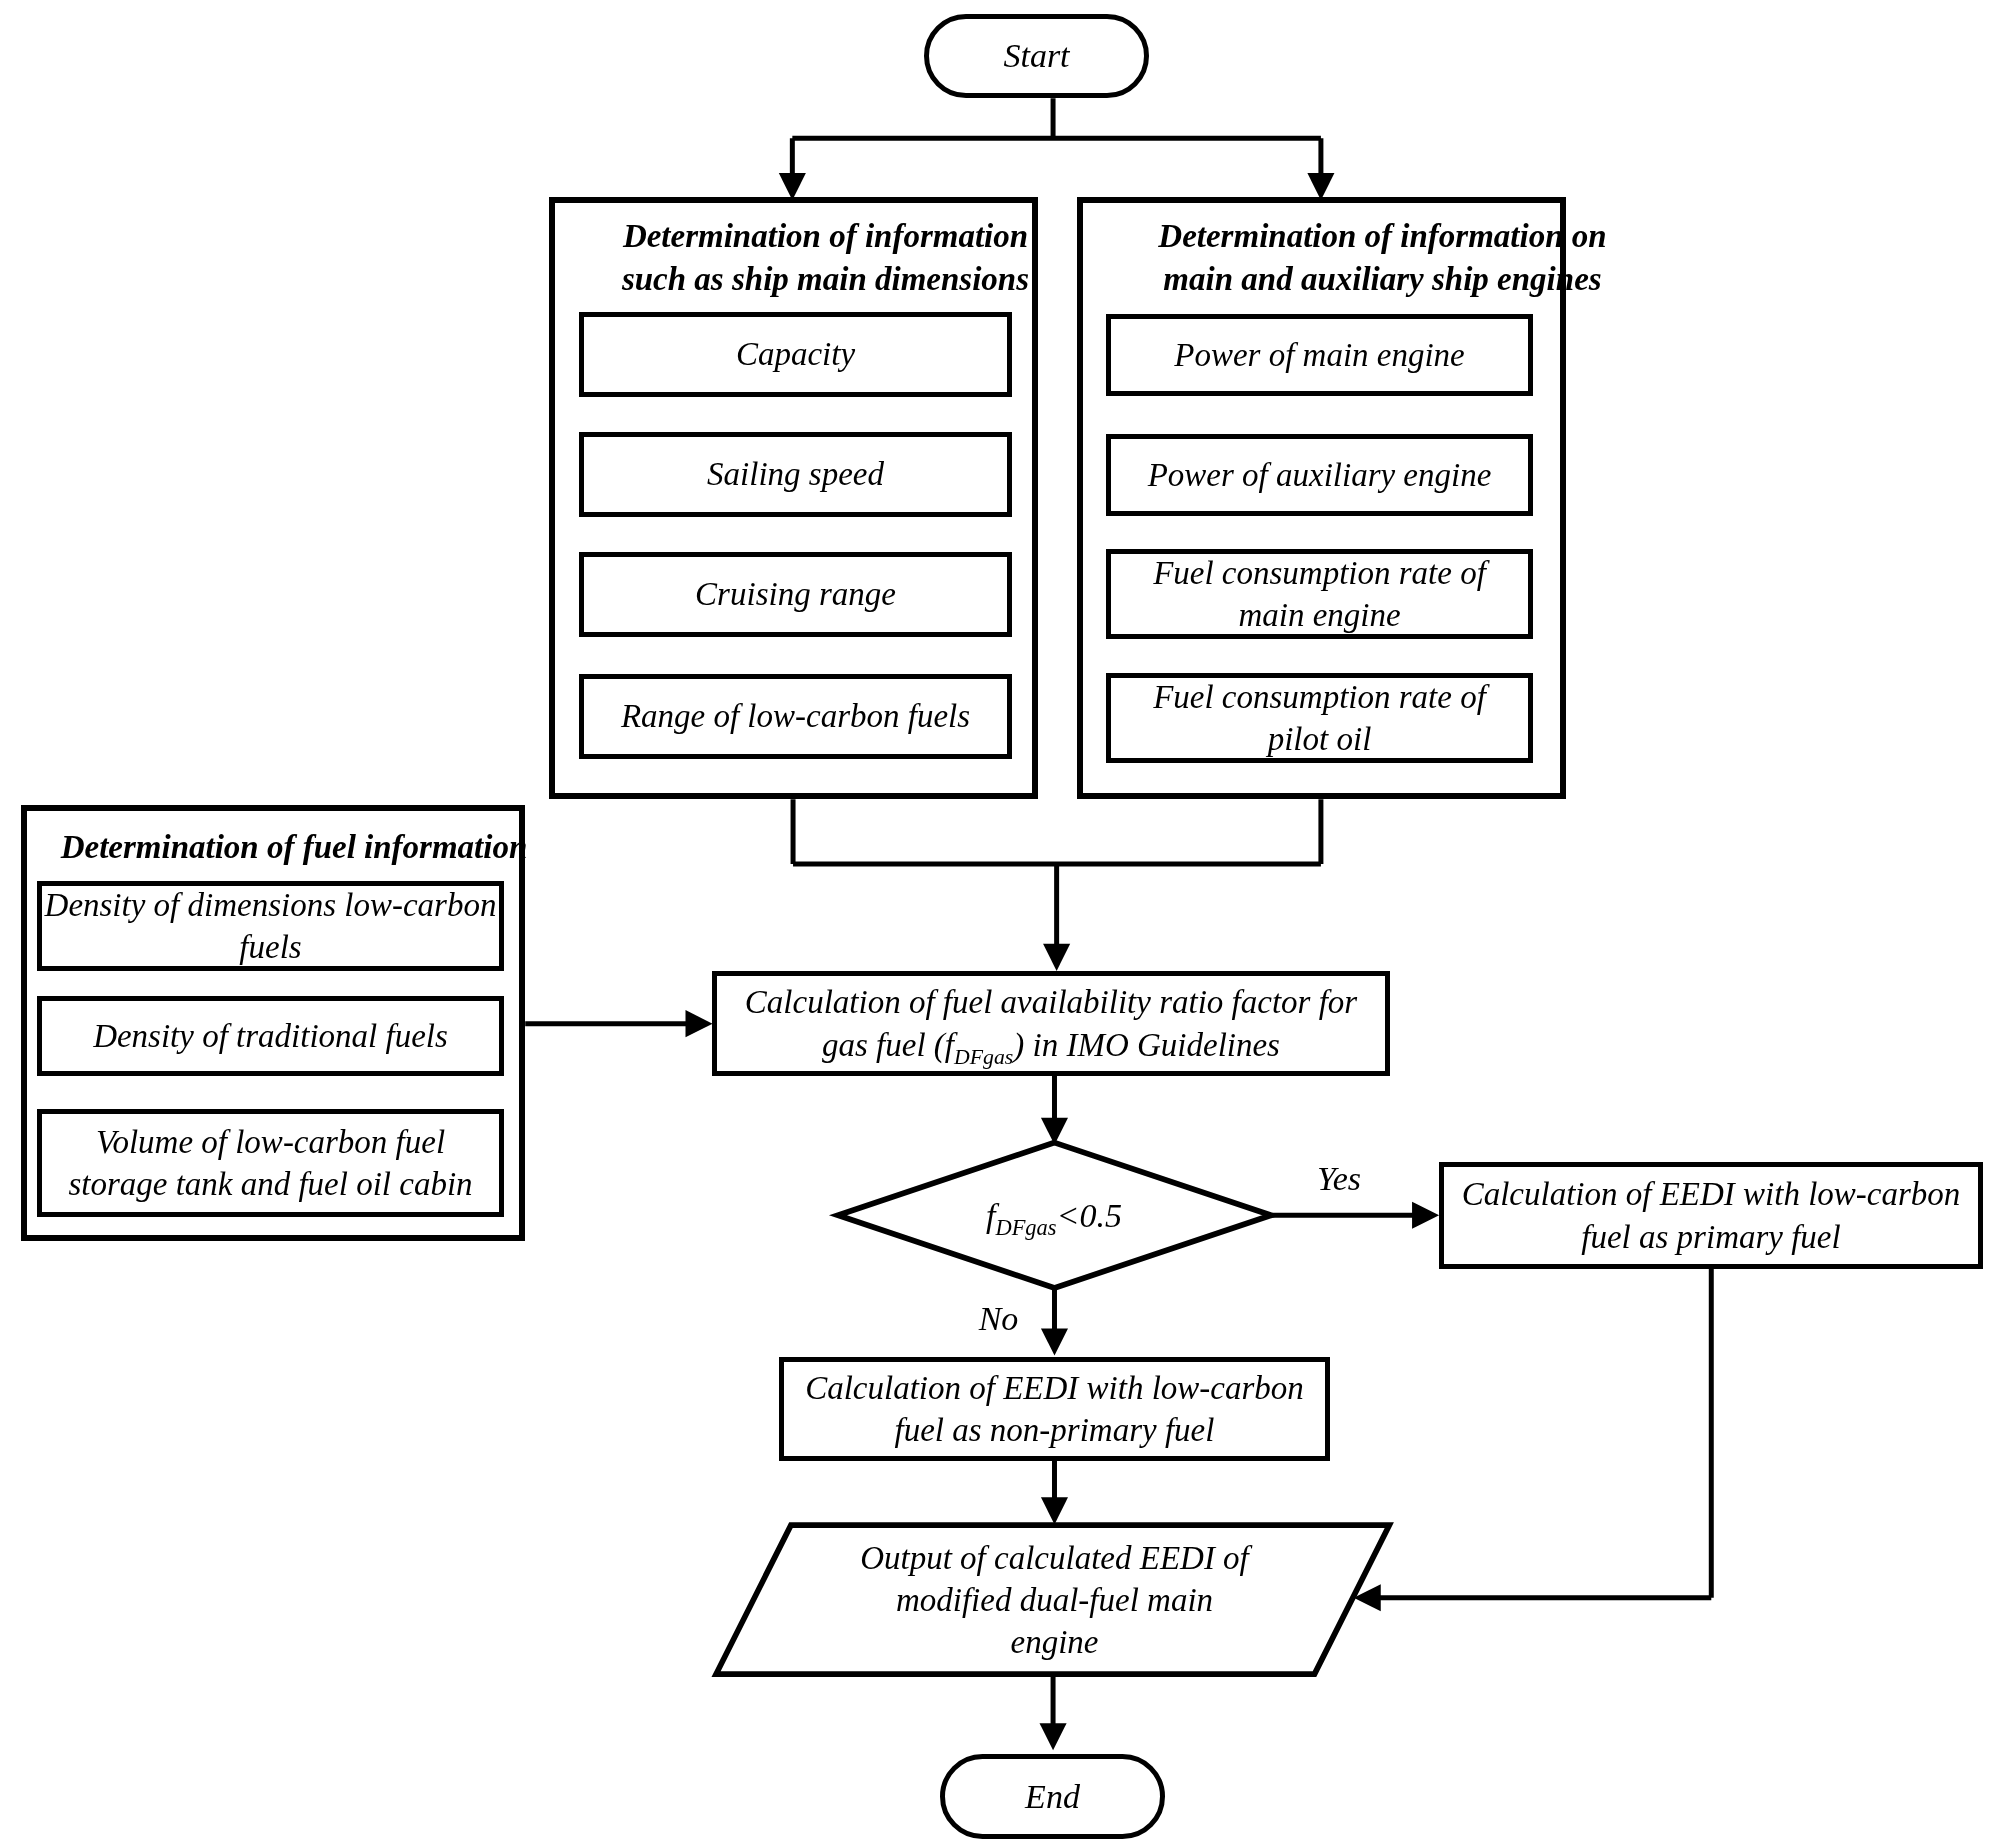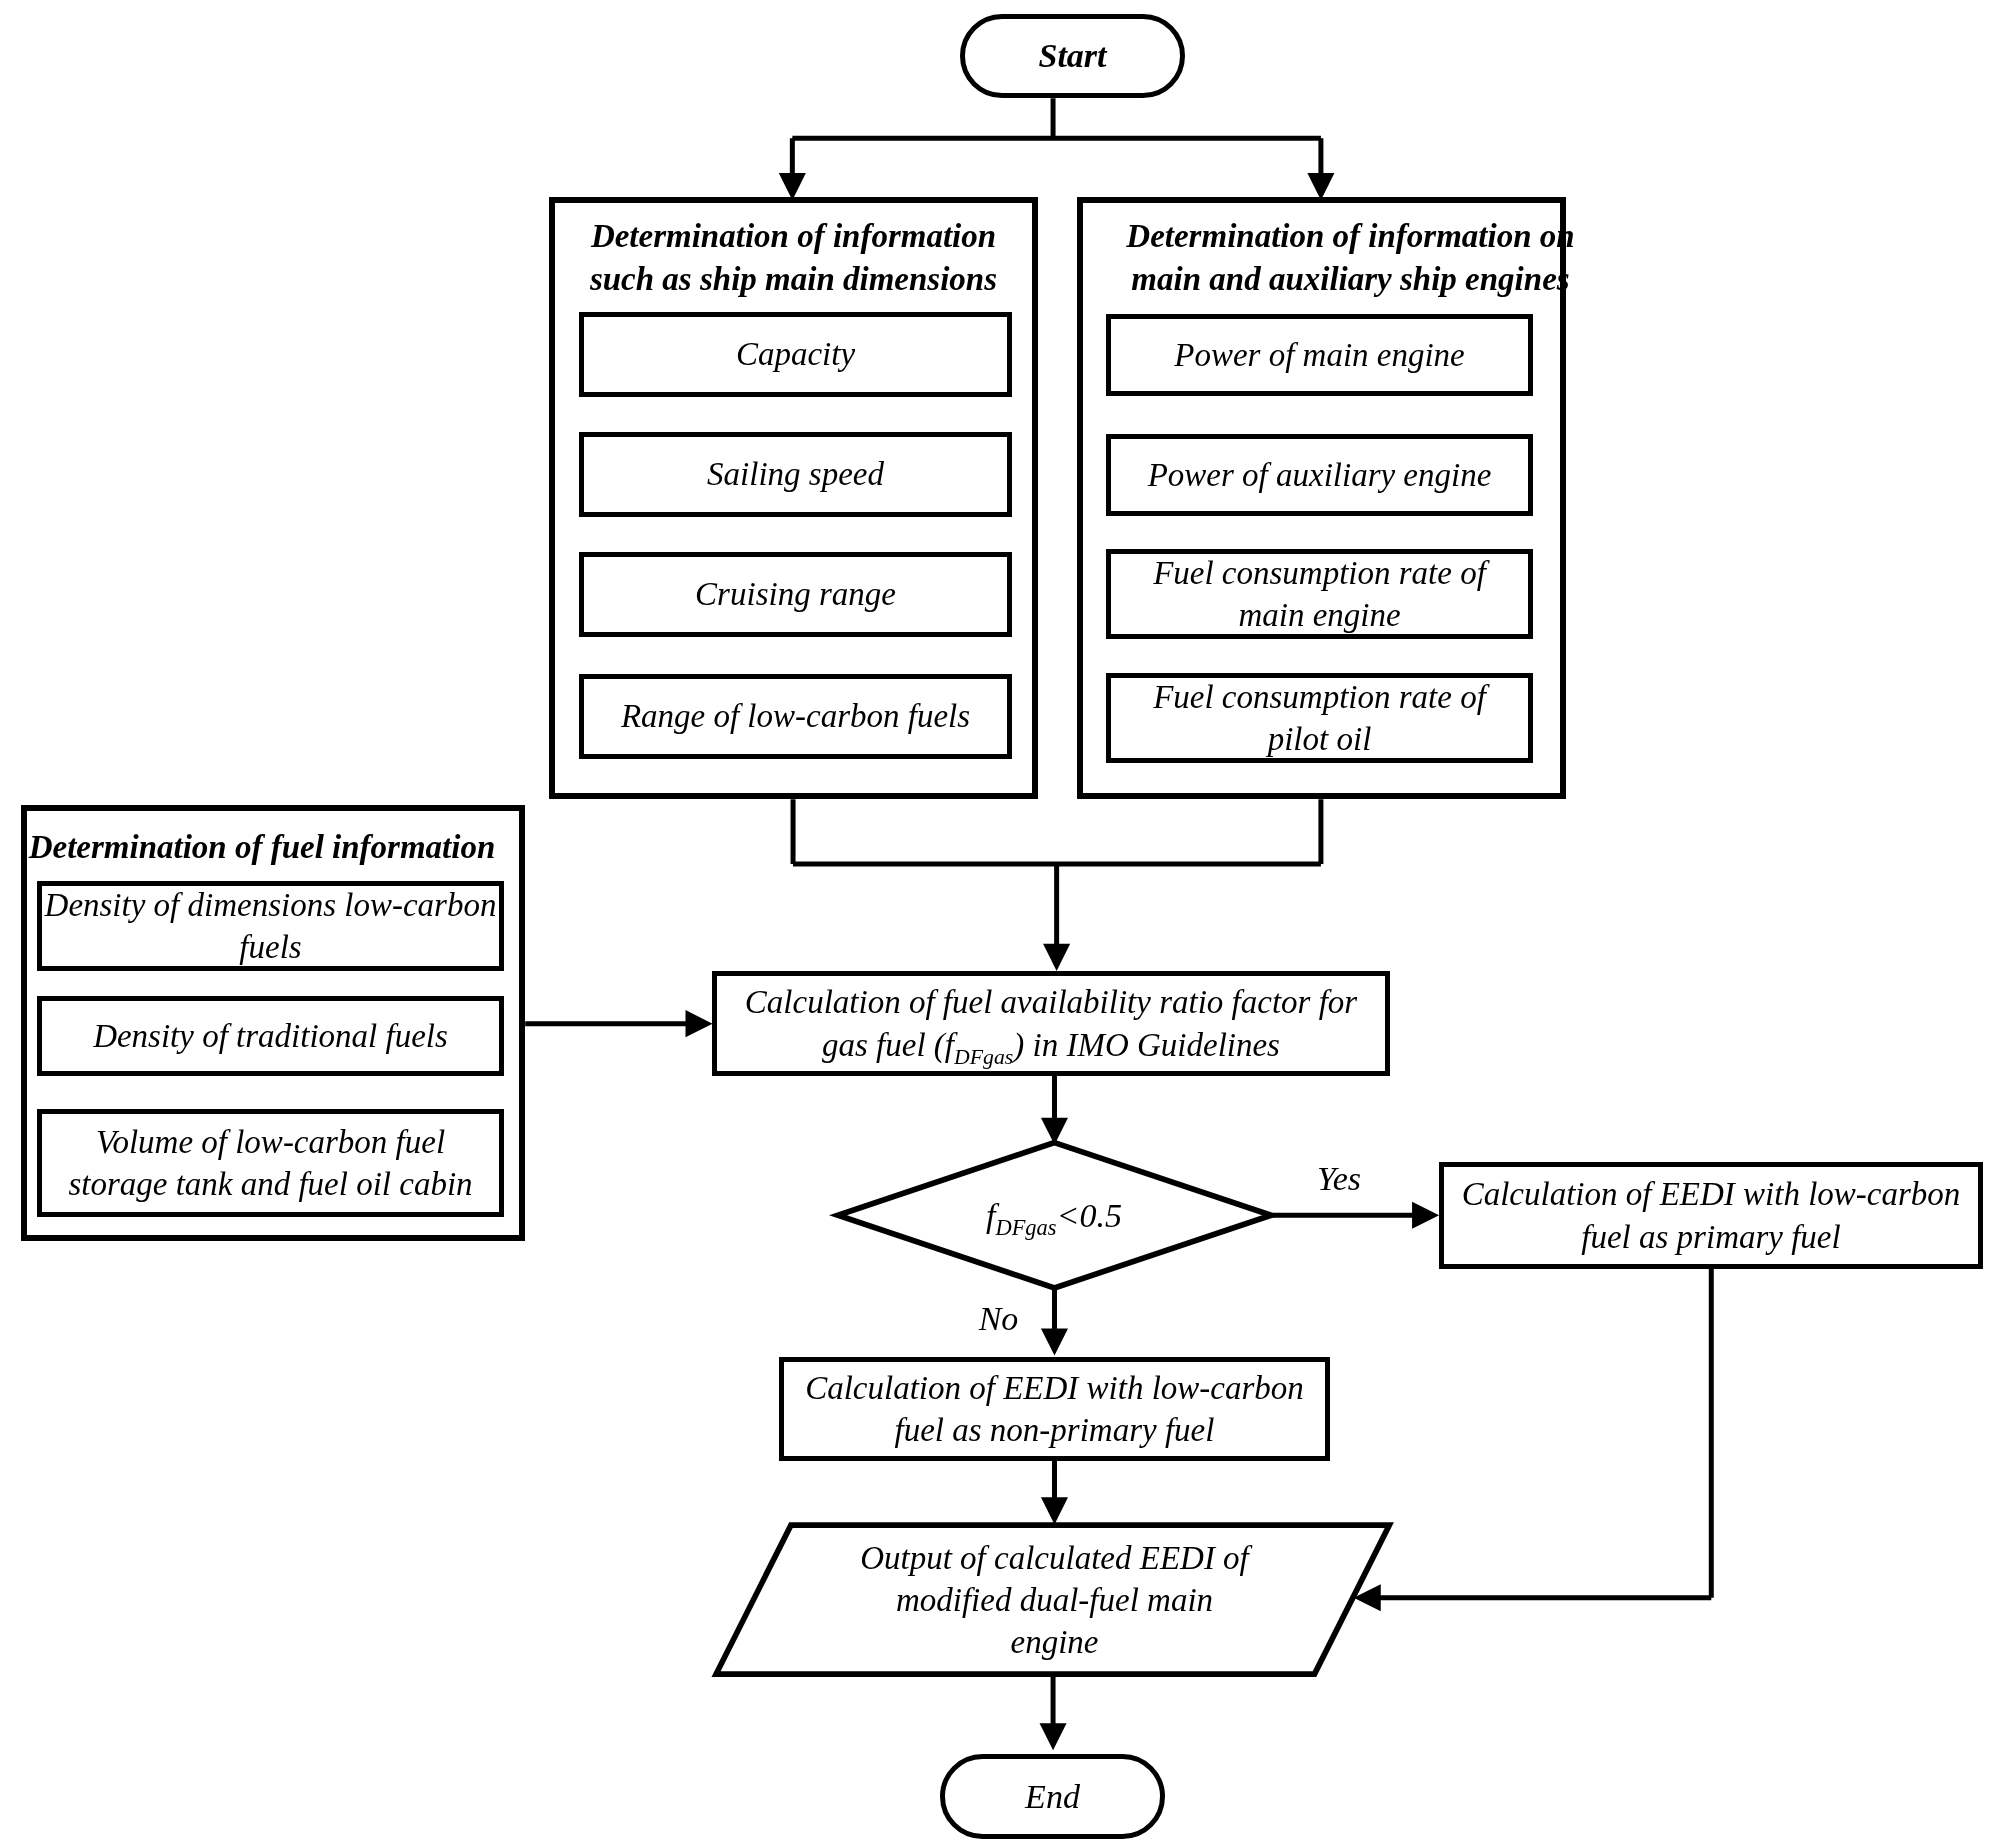--- a/index.html
+++ b/index.html
@@ -25,21 +25,21 @@
     line-height: 1.28;
     box-sizing: border-box;
     z-index: 2;
   }
   .boxed  { border: 5.7px solid #000; background: #ffffff; }
   .group  { border: 6.4px solid #000; background: #ffffff; z-index: 1; }
   .stadium{ border: 5px solid #000; background: #ffffff; border-radius: 44px; font-size: 34px; }
   .plain  { background: transparent; z-index: 3; }
   .hdr    { position: absolute; display: flex; flex-direction: column; align-items: center;
             justify-content: flex-start; text-align: center; font-style: italic; font-weight: bold;
-            font-size: 33px; line-height: 1.3; z-index: 2; }
+            font-size: 33px; line-height: 1.3; z-index: 2; margin-left: 32px; }
   .line   { white-space: nowrap; }
   sub.subs { font-size: 0.66em; font-style: italic; line-height: 0; }
   .branch-label { position: absolute; font-style: italic; font-size: 34px; z-index: 3; text-align: center; }
 </style>
 </head>
 <body>
 
 <div class="canvas">
 
   <svg class="wires" viewBox="0 0 2800 2590" xmlns="http://www.w3.org/2000/svg">
@@ -57,21 +57,21 @@
     <polygon points="1480,1607 1461,1569 1499,1569" fill="#000"></polygon>
     <polygon points="2020,1706 1982,1687 1982,1725" fill="#000"></polygon>
     <polygon points="1480,1903 1461,1865 1499,1865" fill="#000"></polygon>
     <polygon points="1480,2140 1461,2102 1499,2102" fill="#000"></polygon>
     <polygon points="1900,2243 1938,2224 1938,2262" fill="#000"></polygon>
     <polygon points="1478,2457 1459,2419 1497,2419" fill="#000"></polygon>
     <polygon points="1480,1604 1784,1706 1480,1808 1176,1706" fill="#ffffff" stroke="#000" stroke-width="8"></polygon>
     <polygon points="1110,2141 1950,2141 1845,2350 1005,2350" fill="#ffffff" stroke="#000" stroke-width="8"></polygon>
   </svg>
 
-  <div class="node stadium" style="left:960px; top:14.2px; width:225px; height:84px;font-weight:bold;">
+  <div class="node stadium" style="left:924px; top:14.2px; width:225px; height:84px;">
     <div class="line">Start</div>
   </div>
 
   <div class="node group" style="left:549px; top:197px; width:489px; height:602px;"></div>
   <div class="hdr" style="left:556px; top:215px; width:475px;">
     <div class="line">Determination of information</div>
     <div class="line">such as ship main dimensions</div>
   </div>
   <div class="node boxed" style="left:579px; top:312px; width:433px; height:85px;">
     <div class="line">Capacity</div>

